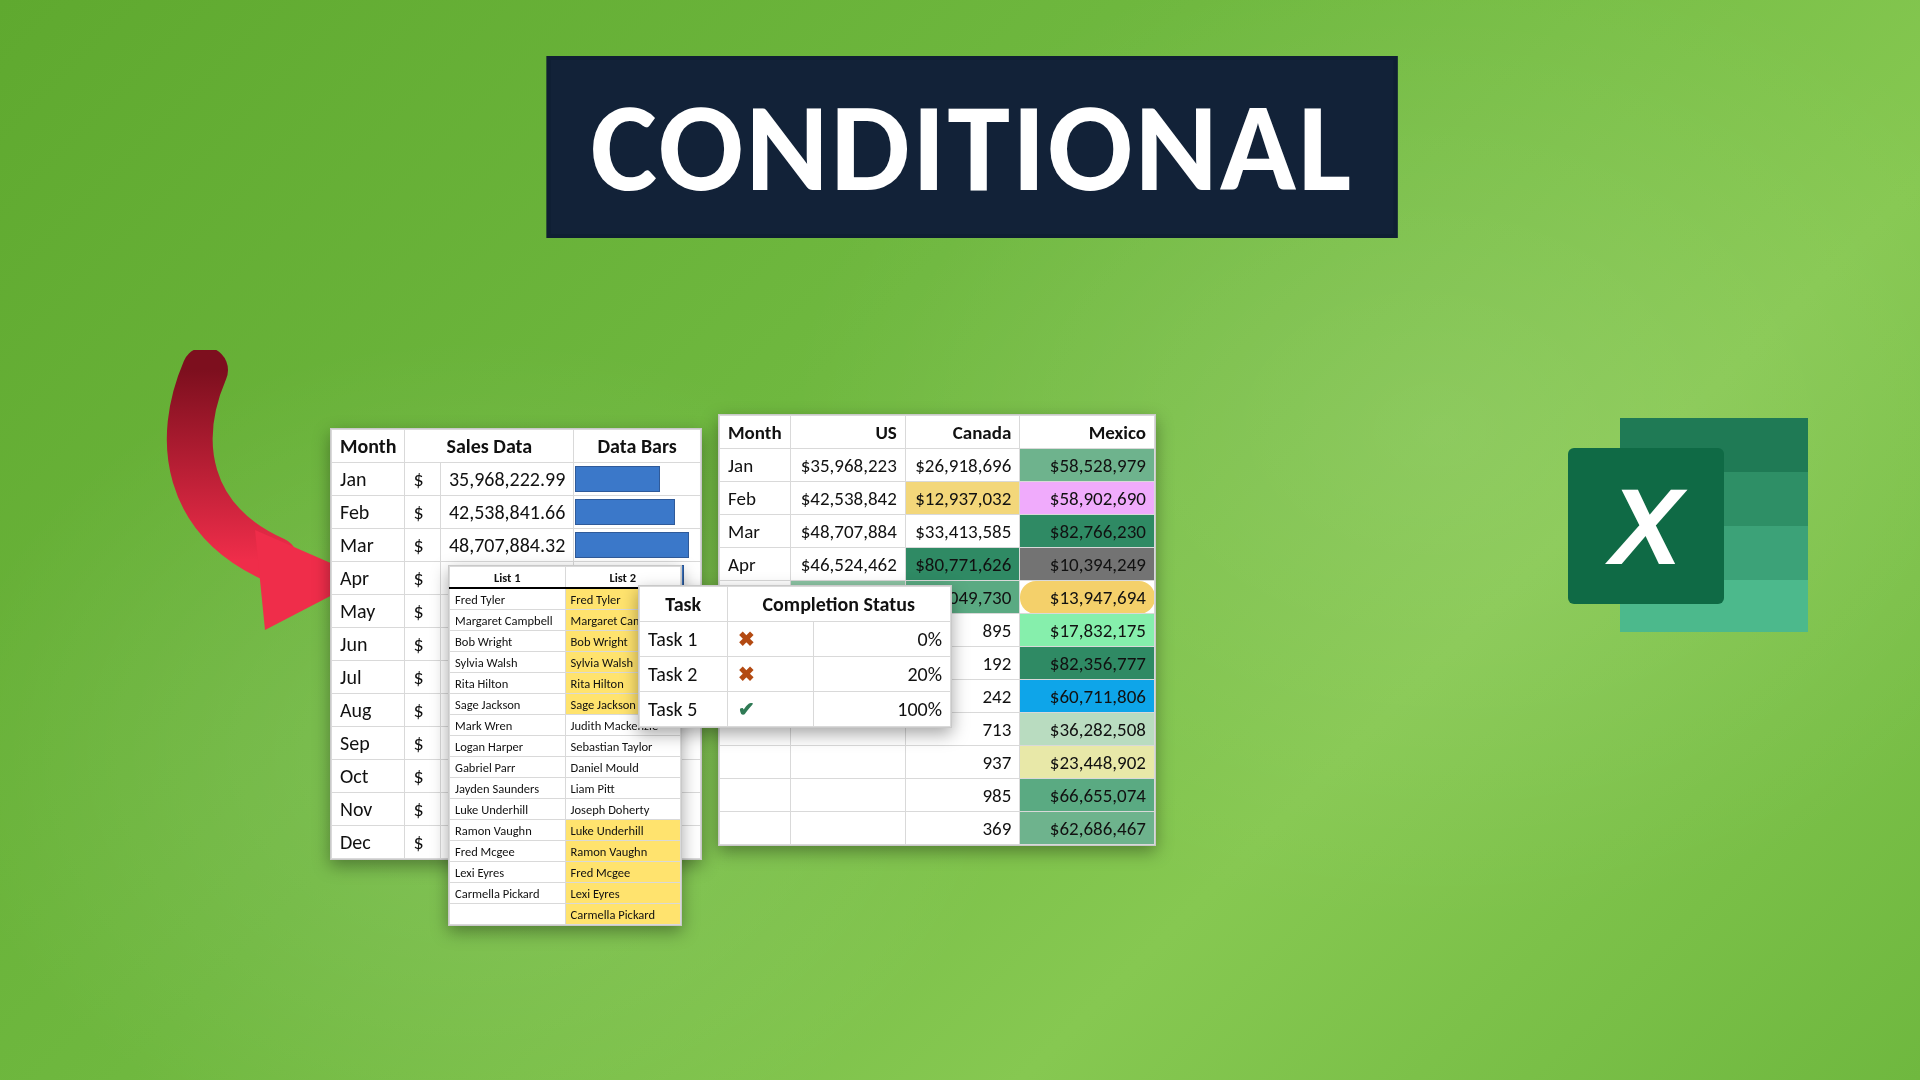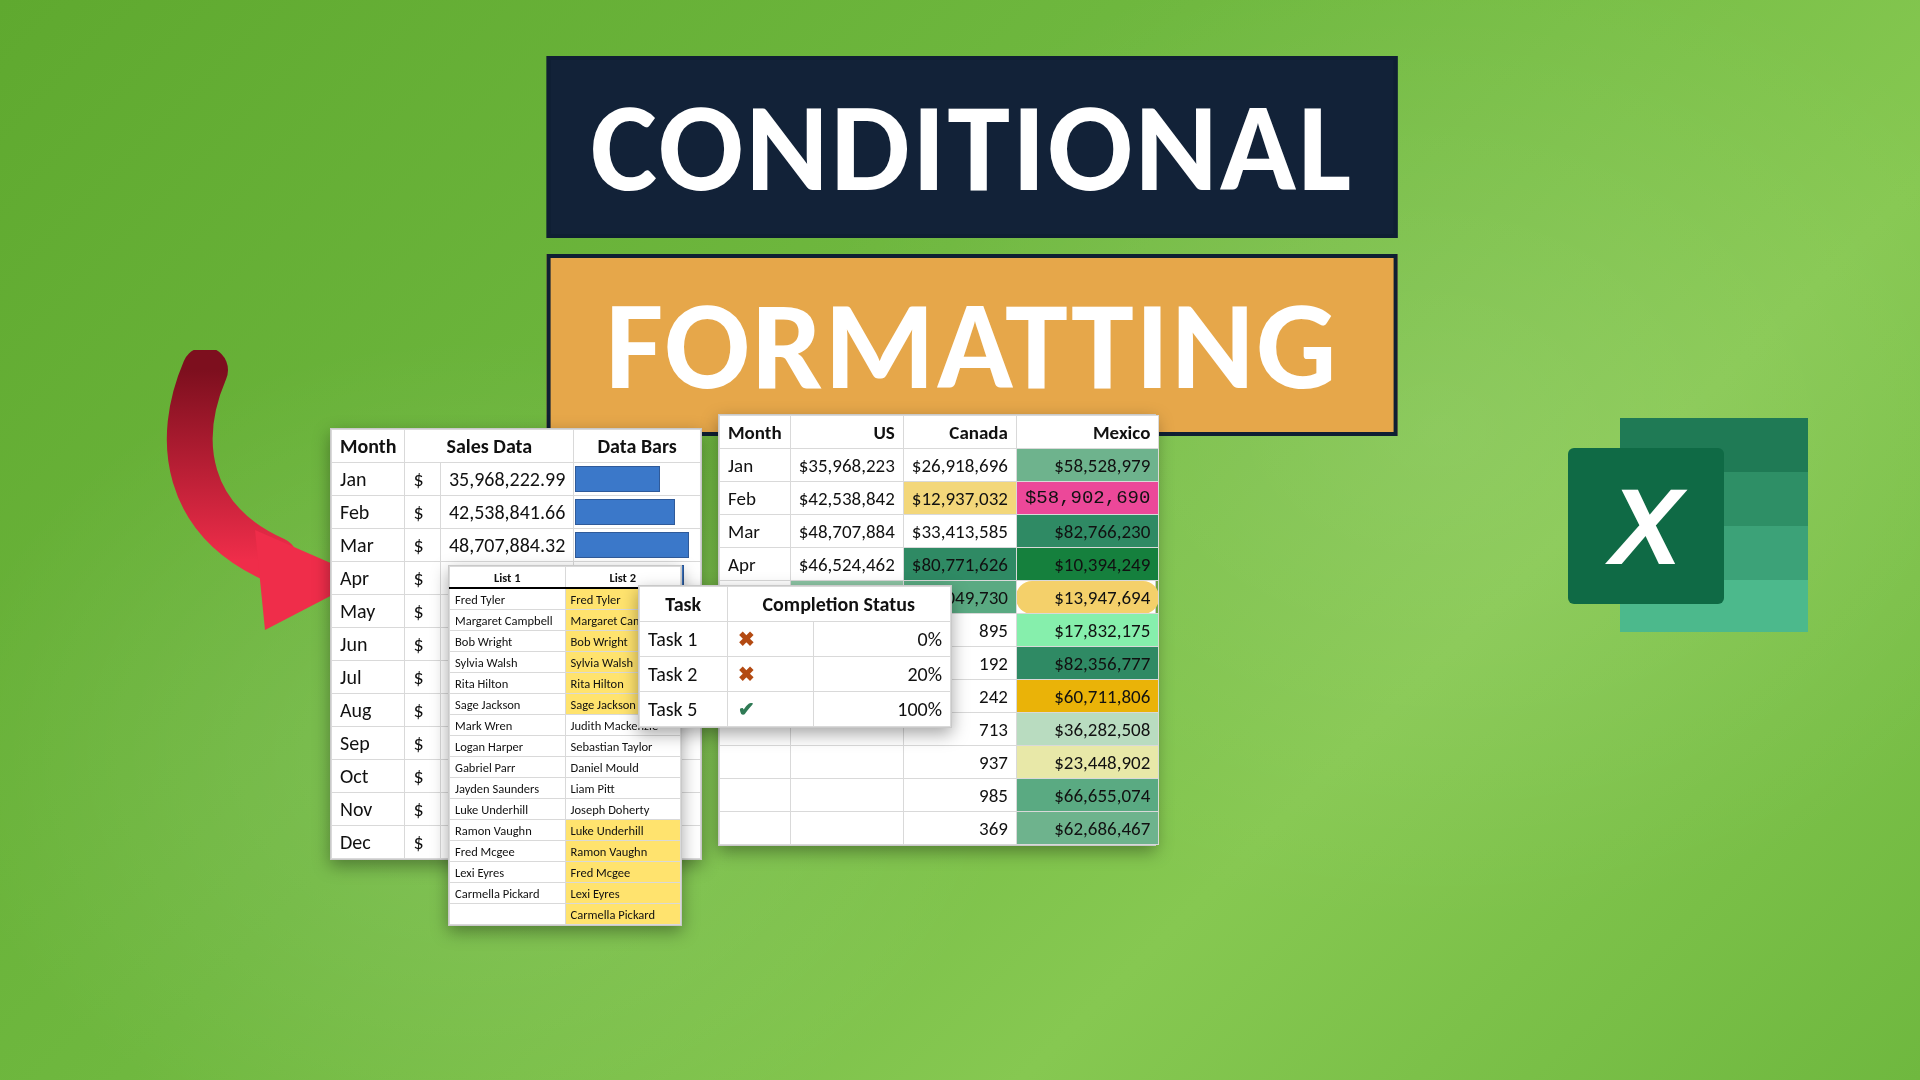--- a/index.html
+++ b/index.html
@@ -54,21 +54,20 @@
   .ico{display:inline-block;width:22px;text-align:center;font-weight:900;}
   .ico.x{color:#b34a12;font-size:20px;}
   .ico.bang{color:#b38a12;font-size:22px;}
   .ico.chk{color:#2f7a55;font-size:20px;}
 </style>
 </head>
 <body>
 
 <div class="title-wrap">
   <div class="banner banner1">CONDITIONAL</div>
-  <div class="banner banner2">FORMATTING</div>
 </div>
 
 <svg class="arrow" viewBox="0 0 260 280">
   <defs>
     <linearGradient id="ga" x1="0" y1="0" x2="0" y2="1">
       <stop offset="0" stop-color="#7d0f1e"></stop>
         <stop offset="1" stop-color="#ef2d4a"></stop>
     </linearGradient>
   </defs>
   <path d="M50 20 C 20 90, 30 170, 120 210" fill="none" stroke="url(#ga)" stroke-width="46" stroke-linecap="round"></path>
@@ -209,33 +208,33 @@
         <tr>
           <td>Jan</td>
           <td style="">$35,968,223</td>
           <td style="">$26,918,696</td>
           <td style="background:#6eb38d;">$58,528,979</td>
         </tr>
         <tr>
           <td>Feb</td>
           <td style="">$42,538,842</td>
           <td style="background:#f3d77a;">$12,937,032</td>
-          <td style="background:#ec4899;font-family:Liberation Mono, monospace;">$58,902,690</td>
+          <td style="background:#f0abfc;">$58,902,690</td>
         </tr>
         <tr>
           <td>Mar</td>
           <td style="">$48,707,884</td>
           <td style="">$33,413,585</td>
           <td style="background:#2f8a64;">$82,766,230</td>
         </tr>
         <tr>
           <td>Apr</td>
           <td style="">$46,524,462</td>
           <td style="background:#2f8a64;">$80,771,626</td>
-          <td style="background:#15803d;">$10,394,249</td>
+          <td style="background:#737373;">$10,394,249</td>
         </tr>
         <tr>
           <td>May</td>
           <td style="background:#8cc4a4;">$54,832,826</td>
           <td style="background:#5aaa82;">$70,049,730</td>
           <td style="background:#f4d06a;border-radius:16px;">$13,947,694</td>
         </tr>
         <tr>
           <td></td>
           <td style=""></td>
@@ -245,21 +244,21 @@
         <tr>
           <td></td>
           <td style=""></td>
           <td style="">192</td>
           <td style="background:#2f8a64;">$82,356,777</td>
         </tr>
         <tr>
           <td></td>
           <td style=""></td>
           <td style="">242</td>
-          <td style="background:#eab308;">$60,711,806</td>
+          <td style="background:#0ea5e9;">$60,711,806</td>
         </tr>
         <tr>
           <td></td>
           <td style=""></td>
           <td style="">713</td>
           <td style="background:#b9dcc0;padding-left:28px;">$36,282,508</td>
         </tr>
         <tr>
           <td></td>
           <td style=""></td>

